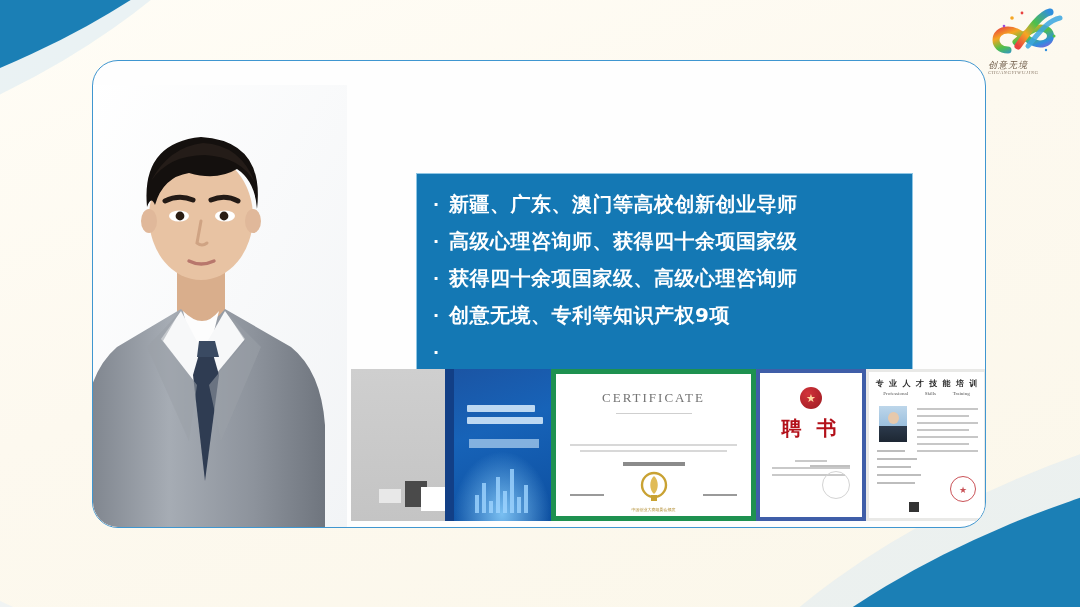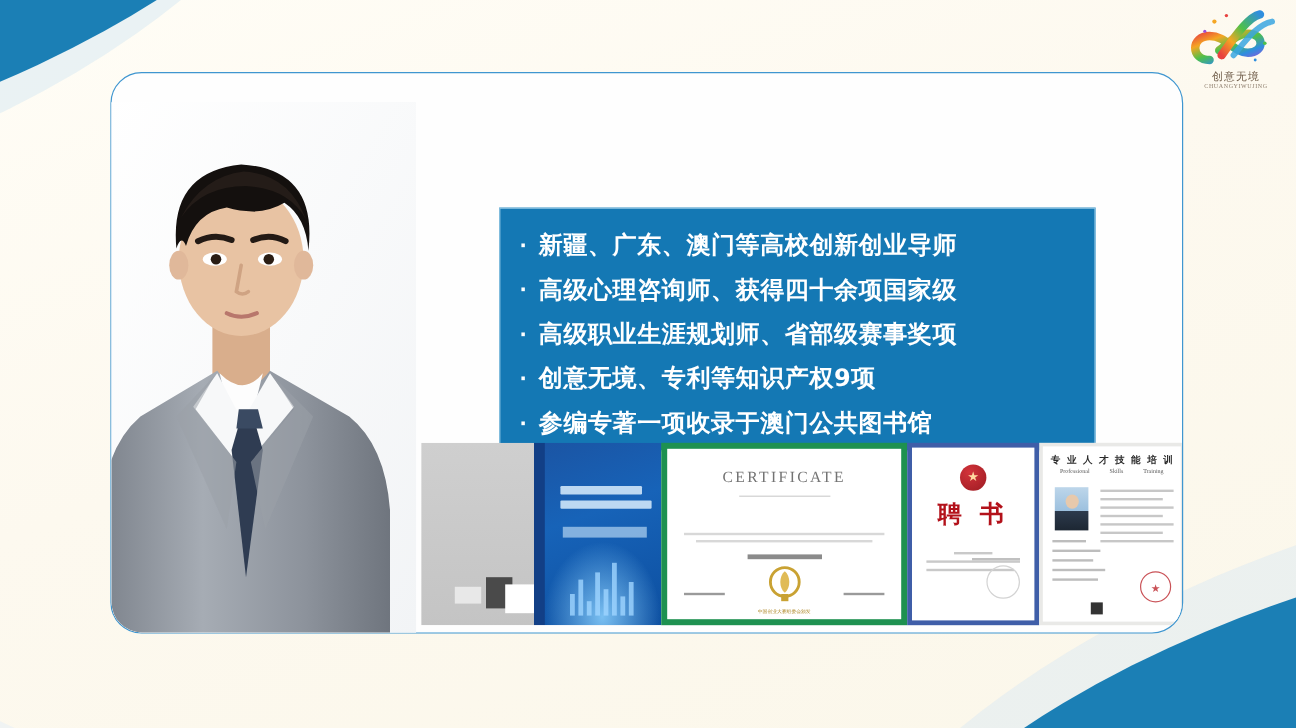--- a/index.html
+++ b/index.html
@@ -54,21 +54,21 @@
     background:#e7f0f6;
     border-radius:0 100% 0 0;
     opacity:.6;
   }
 
   
   .logo {
     position:absolute; right:8px; top:6px;
     width:84px; height:84px;
     z-index:30;
-    text-align:center;
+    font-style:italic;
   }
   .logo-mark { width:84px; height:56px; display:block; }
   .logo-cn {
     font-size:9px; letter-spacing:1px; color:#6d5a46;
     font-family:"DejaVu Sans",sans-serif;
     line-height:10px; margin-top:-2px;
   }
   .logo-en {
     font-size:5px; letter-spacing:.5px; color:#8d7d6c;
     font-family:"Liberation Serif",serif;
@@ -325,29 +325,28 @@
       <div class="bullet">
         <span class="dot">·</span>
         <span>新疆、广东、澳门等高校创新创业导师</span>
       </div>
       <div class="bullet">
         <span class="dot">·</span>
         <span>高级心理咨询师、获得四十余项国家级</span>
       </div>
       <div class="bullet">
         <span class="dot">·</span>
-        <span>高级职业生涯规划师、省部级赛事奖项</span>
+        <span>获得四十余项国家级、高级心理咨询师</span>
       </div>
       <div class="bullet">
         <span class="dot">·</span>
         <span>创意无境、专利等知识产权9项</span>
       </div>
       <div class="bullet">
         <span class="dot">·</span>
-        <span>参编专著一项收录于澳门公共图书馆</span>
       </div>
     </div>
 
     <div class="certs">
 
       <div class="cert cert-book">
         <div class="book-back">
           <div class="bb1"></div>
             <div class="bb2"></div>
             <div class="bb3"></div>

